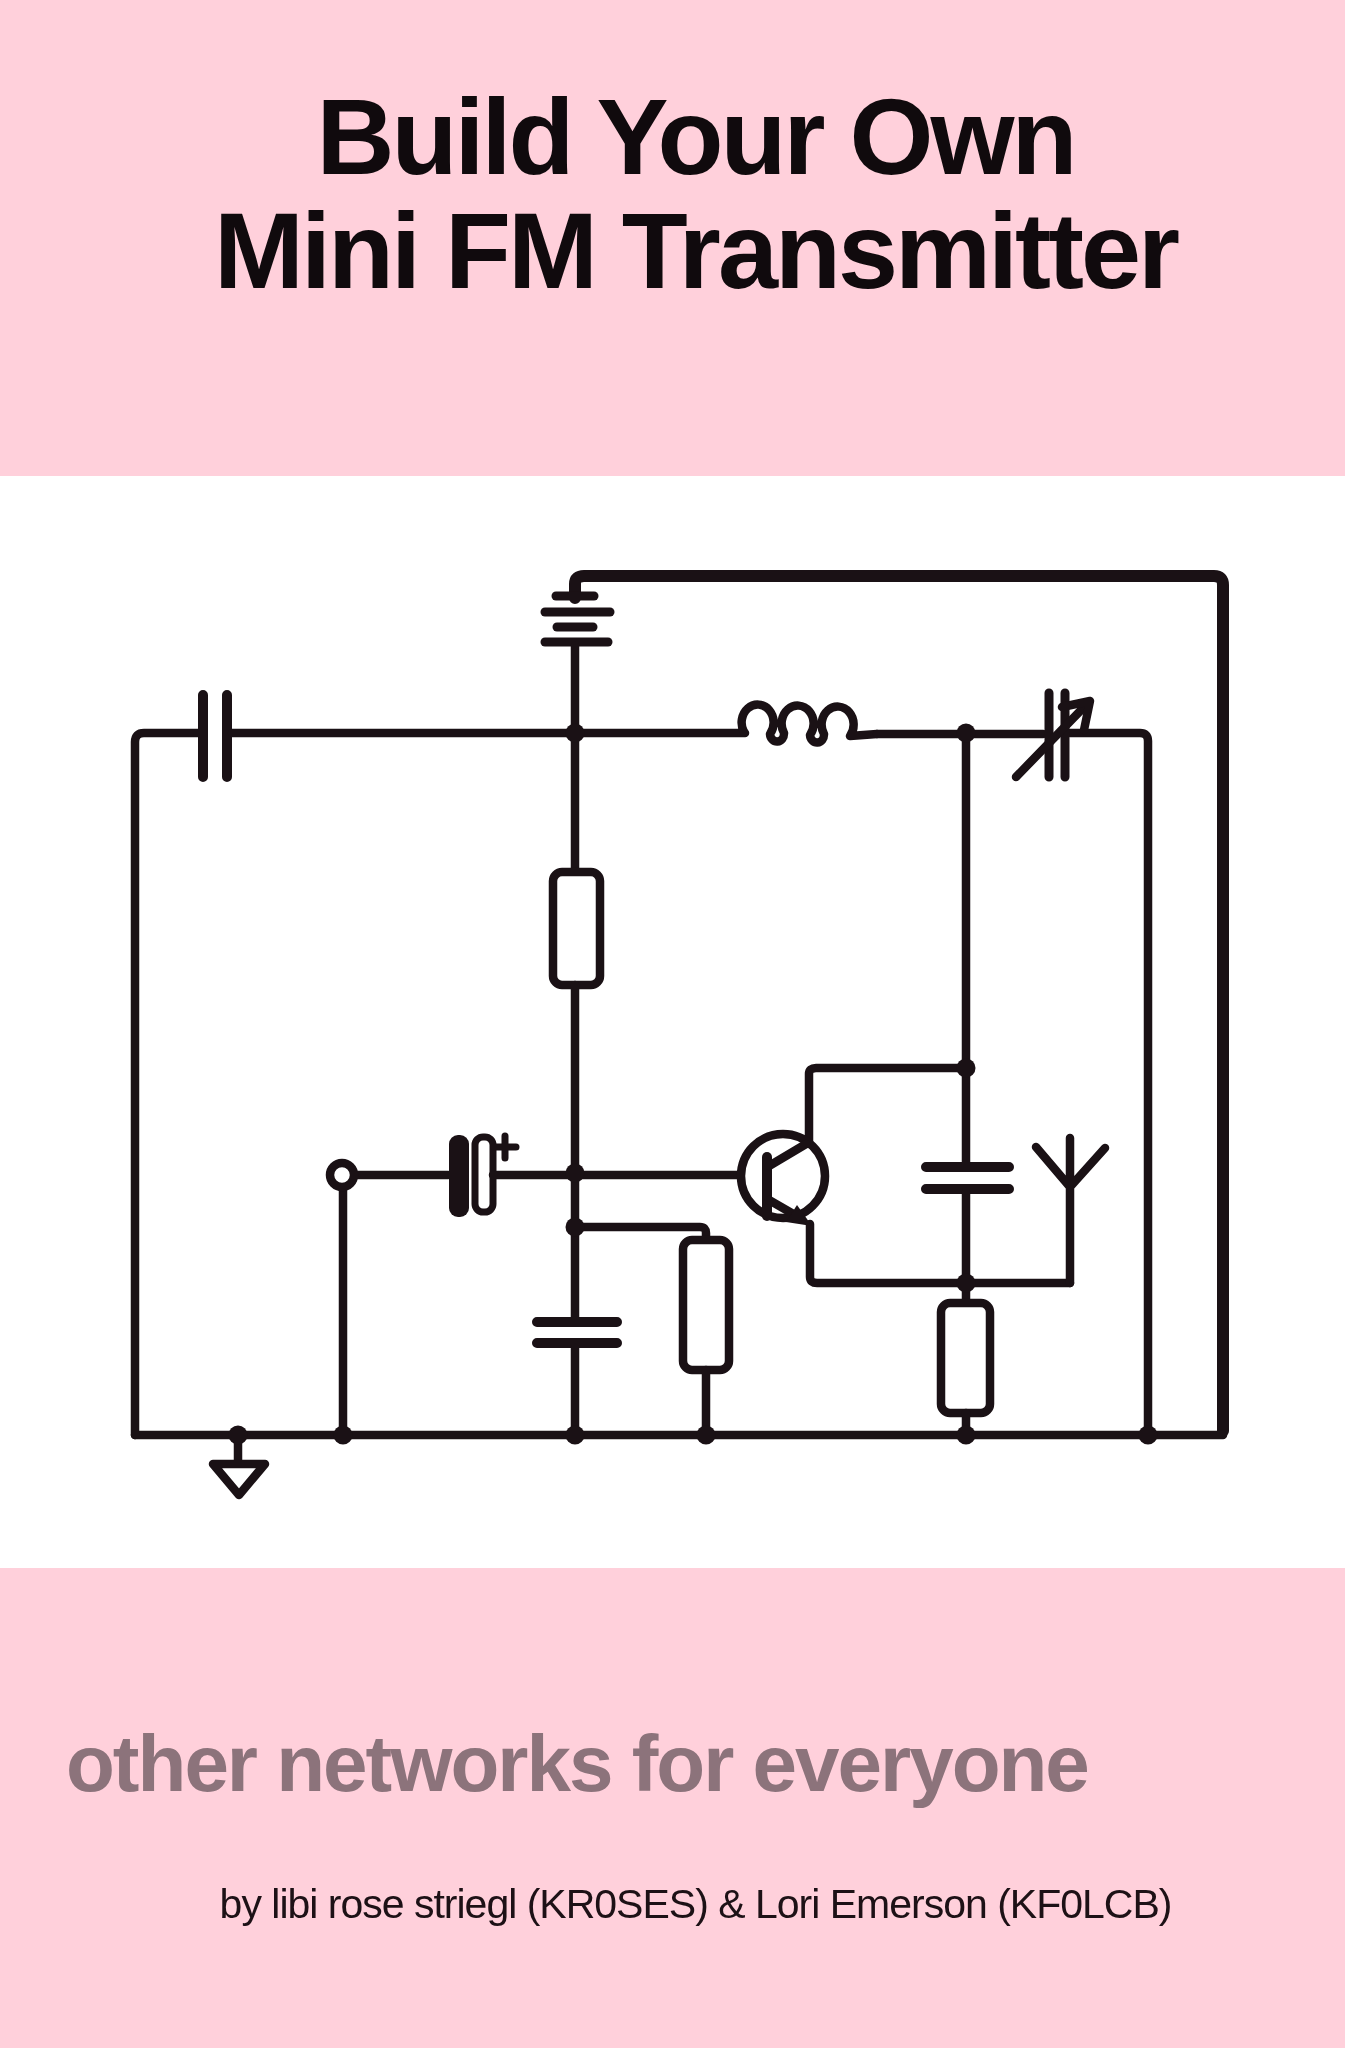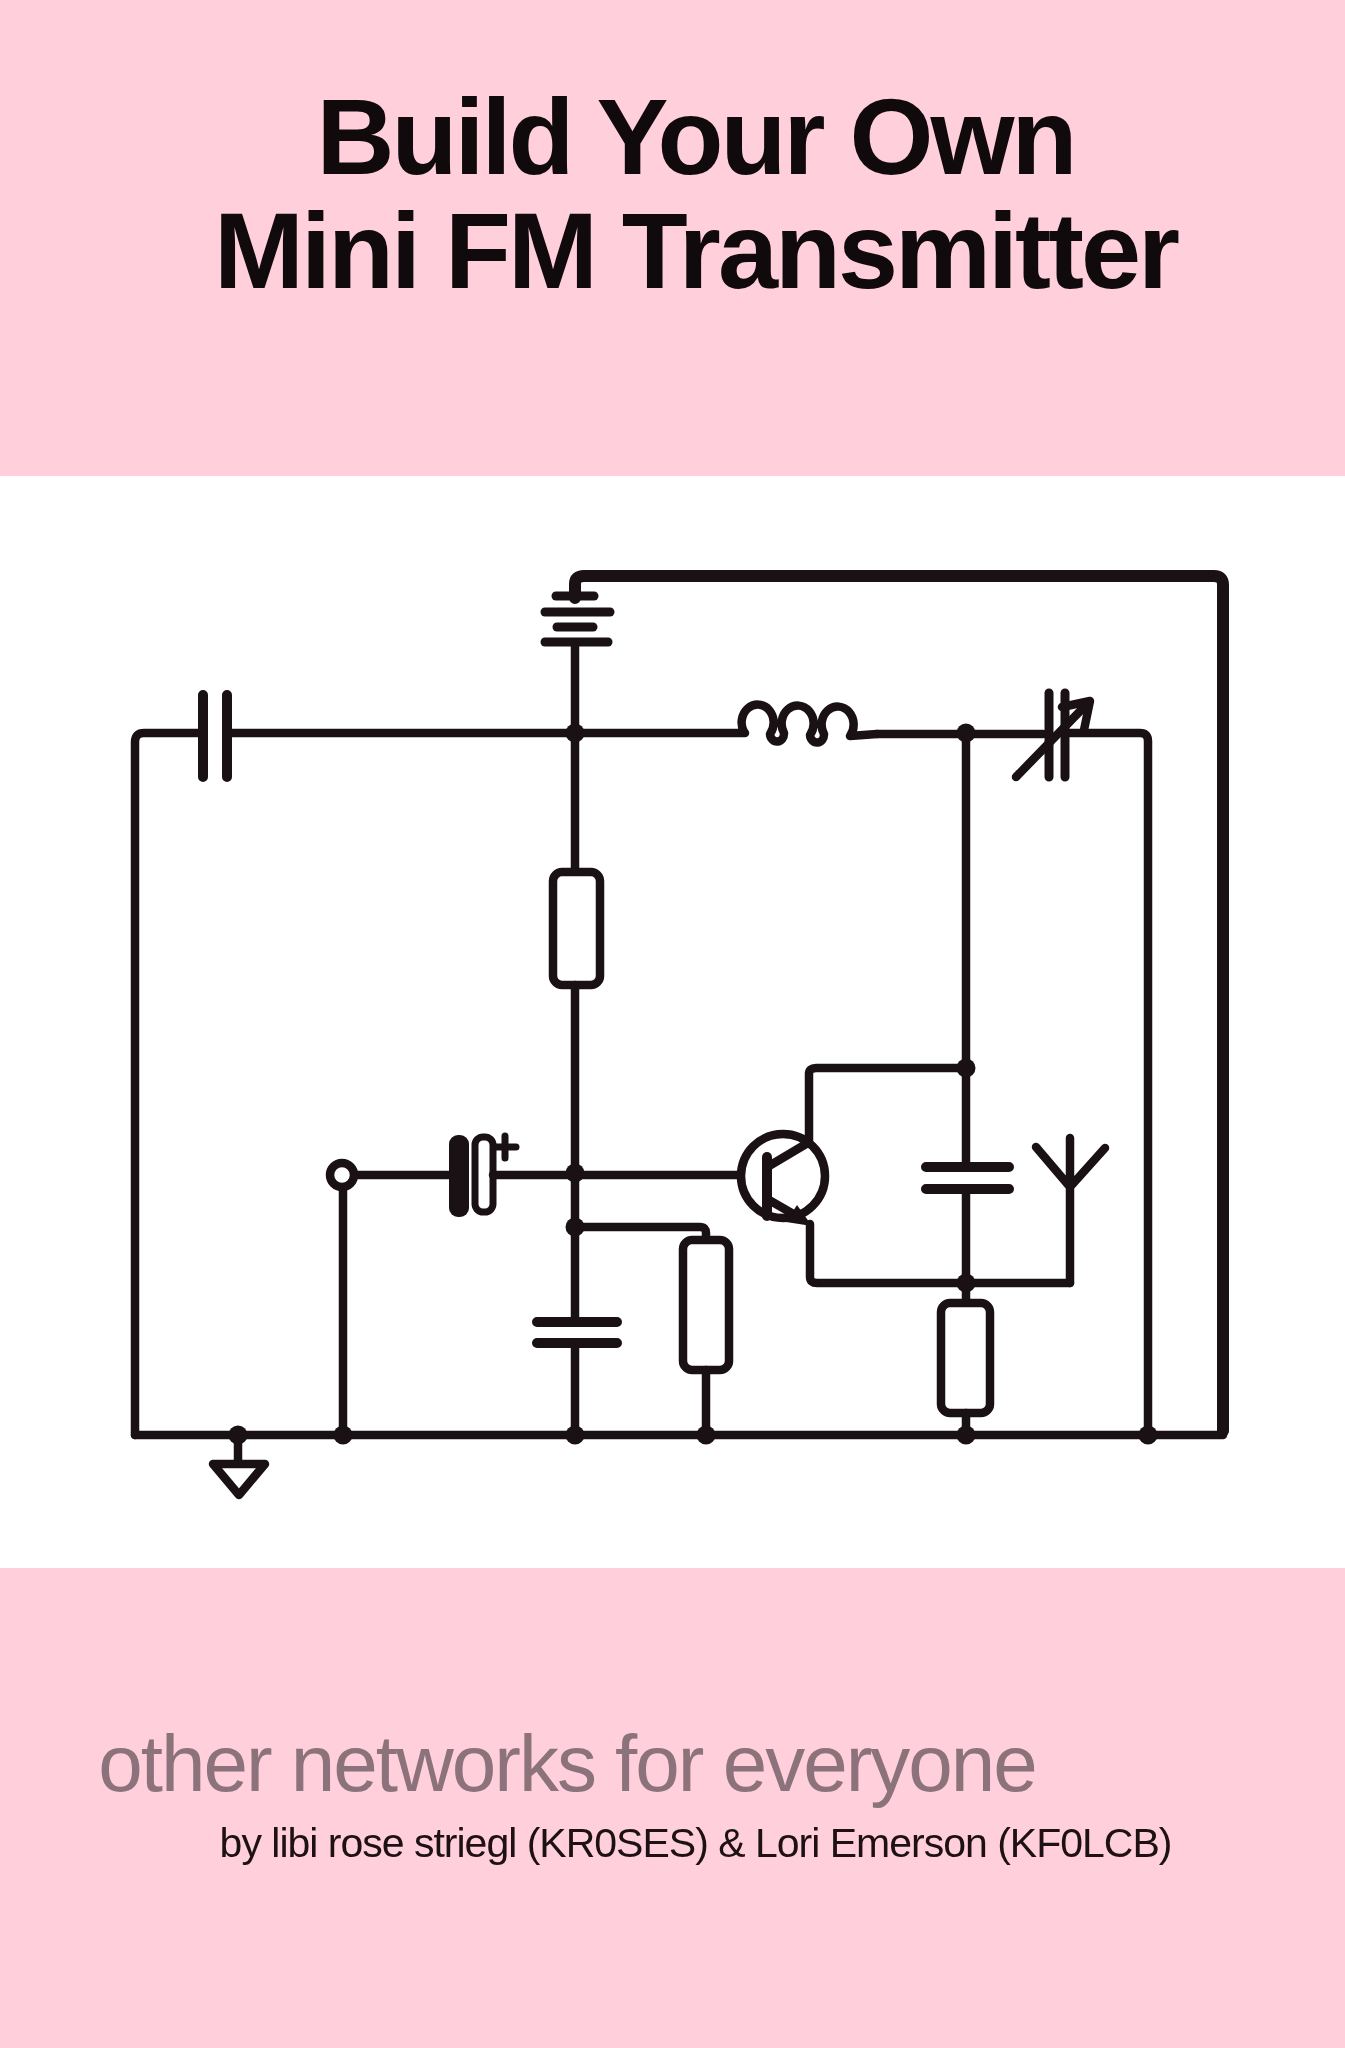--- a/index.html
+++ b/index.html
@@ -24,25 +24,25 @@
     font-size:108px;font-weight:bold;letter-spacing:-3px;line-height:114px;
     white-space:nowrap;
   }
   .circuit{
     position:absolute;left:0;top:476px;width:1345px;height:1092px;
     color:var(--ink);
   }
   .series-line{
     position:absolute;left:0;top:1720px;width:1068px;
     padding-left:66px;text-align:center;
-    color:var(--series);font-size:80px;font-weight:normal;
+    color:var(--series);font-size:80px;font-weight:bold;
     letter-spacing:-2px;line-height:1.1;white-space:nowrap;
   }
   .byline{
-    position:absolute;left:0;top:1819px;width:1345px;
+    position:absolute;left:0;top:1880px;width:1345px;
     padding-left:46px;text-align:center;
     color:var(--byline);font-size:41px;font-weight:normal;
     letter-spacing:-1px;line-height:1.2;white-space:nowrap;
   }
 </style>
 </head>
 <body>
 
 <div>
 

